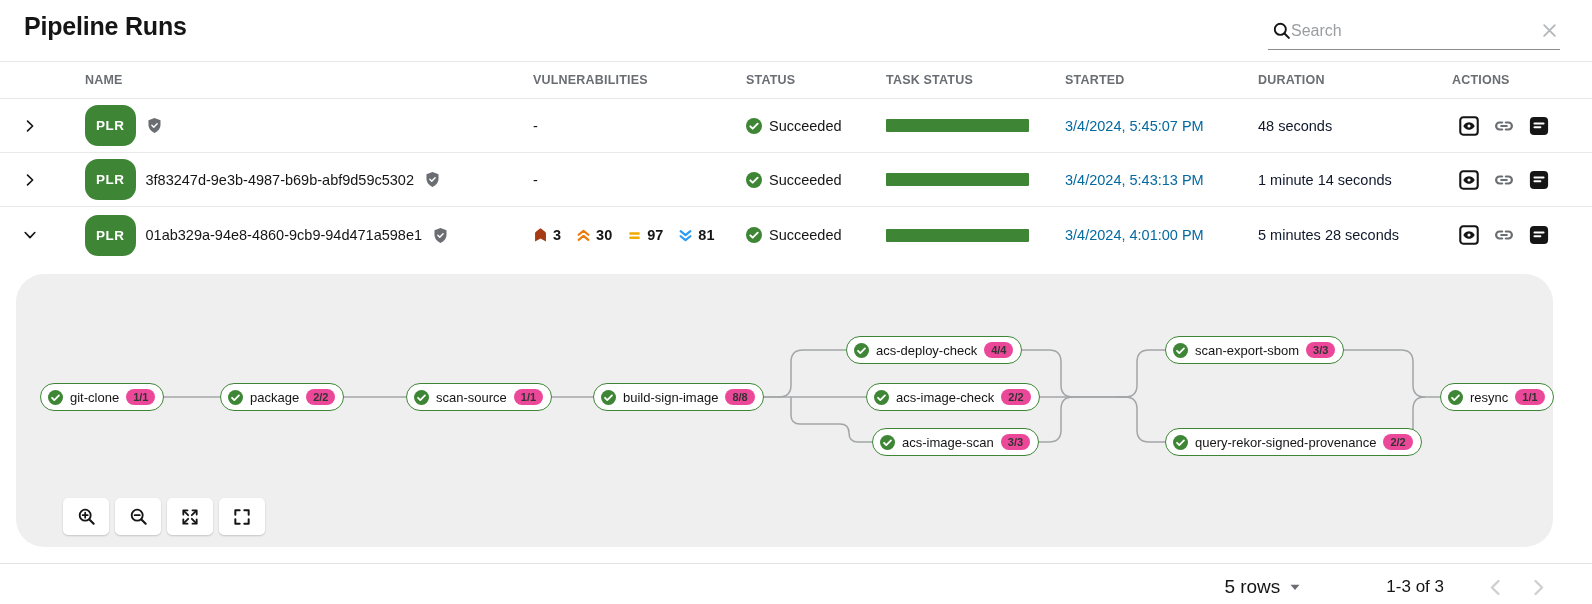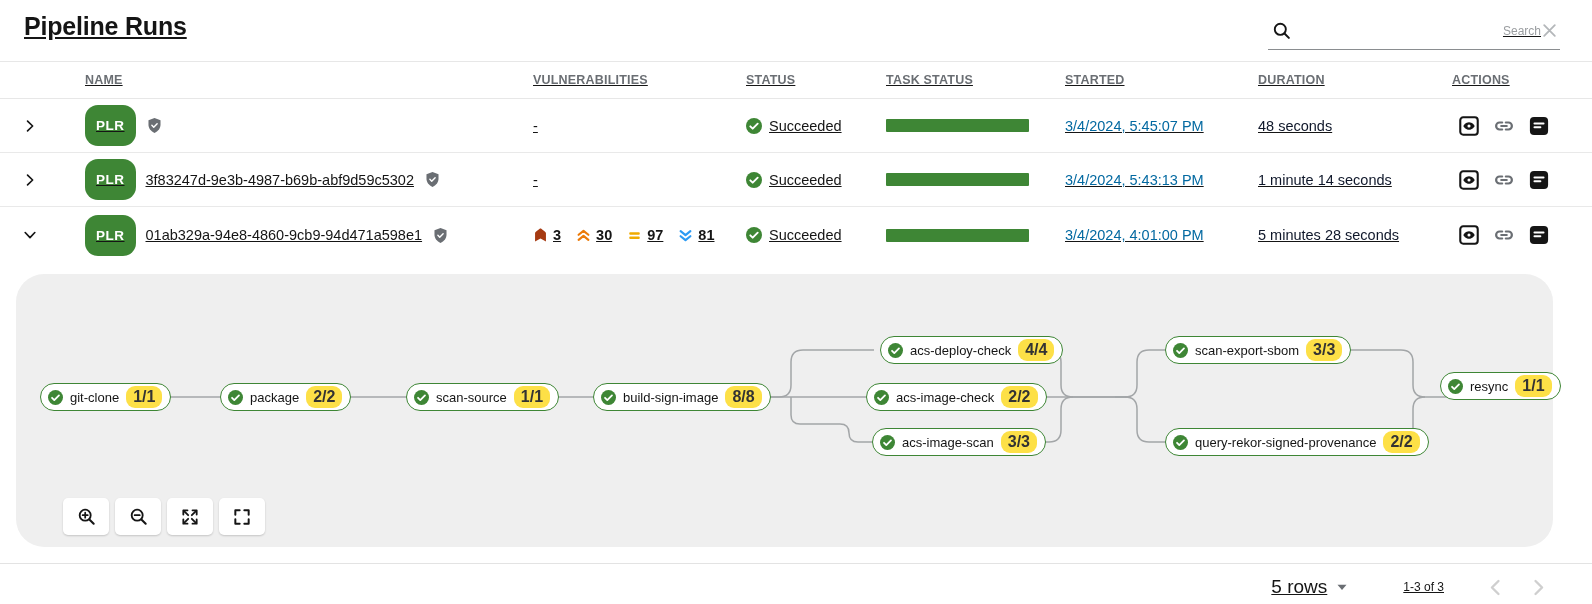--- a/index.html
+++ b/index.html
@@ -1,23 +1,23 @@
 <!DOCTYPE html>
 <html><head>
 <meta charset="utf-8">
 <style>
   * { margin:0; padding:0; box-sizing:border-box; }
   html,body { width:1592px; height:604px; background:#fff; font-family:"Liberation Sans", sans-serif; color:#151515; overflow:hidden; }
-  .page { position:relative; width:1592px; height:604px;text-decoration:underline; }
+  .page { position:relative; width:1592px; height:604px; }
 
   
   .header { display:flex; align-items:flex-start; justify-content:space-between; height:61px; padding:12px 32px 0 24px; }
   .page-title { font-size:25px; font-weight:700; letter-spacing:-0.2px; color:#151515; }
   .search { display:flex; align-items:center; width:292px; height:38px; border-bottom:1px solid #8a8d90; padding:0 2px 0 4px; }
-  .search input { flex:1; border:none; outline:none; font-size:12px; color:#151515; background:transparent; margin-left:14px; font-family:"Liberation Sans", sans-serif;text-align:right; }
+  .search input { flex:1; border:none; outline:none; font-size:16px; color:#151515; background:transparent; font-family:"Liberation Sans", sans-serif; }
   .search input::placeholder { color:#9a9da0; }
   .search .clear-x { color:#b4b7ba; cursor:pointer; display:flex; }
 
   
   .trow { display:grid; grid-template-columns:60px 473px 213px 140px 179px 193px 194px 1fr; align-items:center; }
   .thead { height:38px; border-top:1px solid #e7e7e7; border-bottom:1px solid #e7e7e7; }
   .thead .th { font-size:12.5px; font-weight:700; color:#6a6e73; letter-spacing:0.2px; }
   .th.name, .cell.name { padding-left:25px; }
   .drow { height:54px; border-bottom:1px solid #e9e9e9; }
   .drow.expanded { border-bottom:none; height:56px; }
@@ -33,29 +33,29 @@
   .started { font-size:14.5px; color:#0369a1; }
   .duration { font-size:14.5px; color:#0f172a; }
   .actions-cell { display:flex; align-items:center; gap:14px; padding-left:7px; }
   .action-btn { display:flex; align-items:center; cursor:pointer; background:none; border:none; padding:0; }
 
   
   .graph-panel { position:relative; margin:11px 0 0 16px; width:1537px; height:273px; background:#efefef; border-radius:28px; }
   .edges { position:absolute; left:0; top:0; z-index:1; }
   .gnode { position:absolute; z-index:2; display:flex; align-items:center; gap:7px; height:28px; padding:0 8px 0 7px; background:#fff; border:1.5px solid #3E8635; border-radius:15px; cursor:pointer; white-space:nowrap; }
   .gnode-label { font-size:13px; color:#151515; }
-  .gnode-badge { background:#fde047; border-radius:9px; padding:2px 7px; font-size:16px; font-weight:700; color:#333; }
+  .gnode-badge { background:#ec4899; border-radius:9px; padding:2px 7px; font-size:11px; font-weight:700; color:#333; }
   .graph-controls { position:absolute; left:47px; top:224px; display:flex; gap:6px; z-index:3; }
   .gc-btn { width:46px; height:37px; background:#fff; border:none; border-radius:5px; box-shadow:0 1px 2px rgba(0,0,0,0.18); display:flex; align-items:center; justify-content:center; cursor:pointer; color:#151515; }
 
   
   .footer-divider { border-top:1px solid #e3e3e3; margin-top:16px; }
   .footer { display:flex; align-items:center; justify-content:flex-end; height:46px; padding-right:44px; }
   .rows-select { display:flex; align-items:center; gap:9px; font-size:19px; cursor:pointer; }
-  .range-label { font-size:12px; margin-left:55px;text-align:right; }
+  .range-label { font-size:17px; margin-left:85px;text-align:right; }
   .pg-btn { background:none; border:none; display:flex; align-items:center; color:#cfcfcf; margin-left:42px; cursor:default; }
   .pg-btn + .pg-btn { margin-left:24px; }
   svg.i { display:block; }
 </style>
 </head>
 <body>
 
 <svg width="0" height="0" style="position:absolute">
   <defs>
     <symbol id="sym-check-green" viewBox="0 0 16 16">
@@ -380,21 +380,21 @@
     </div>
     <div class="gnode" style="left:577px;top:109px">
       <span>
           <svg class="i" width="15" height="15">
             <use href="#sym-check-green"></use>
           </svg>
         </span>
       <span class="gnode-label">build-sign-image</span>
       <span class="gnode-badge">8/8</span>
     </div>
-    <div class="gnode" style="left:864px;top:62px">
+    <div class="gnode" style="left:830px;top:62px">
       <span>
           <svg class="i" width="15" height="15">
             <use href="#sym-check-green"></use>
           </svg>
         </span>
       <span class="gnode-label">acs-deploy-check</span>
       <span class="gnode-badge">4/4</span>
     </div>
     <div class="gnode" style="left:850px;top:109px">
       <span>
@@ -425,21 +425,21 @@
     </div>
     <div class="gnode" style="left:1149px;top:154px">
       <span>
           <svg class="i" width="15" height="15">
             <use href="#sym-check-green"></use>
           </svg>
         </span>
       <span class="gnode-label">query-rekor-signed-provenance</span>
       <span class="gnode-badge">2/2</span>
     </div>
-    <div class="gnode" style="left:1424px;top:98px">
+    <div class="gnode" style="left:1424px;top:109px">
       <span>
           <svg class="i" width="15" height="15">
             <use href="#sym-check-green"></use>
           </svg>
         </span>
       <span class="gnode-label">resync</span>
       <span class="gnode-badge">1/1</span>
     </div>
 
     <div class="graph-controls">

